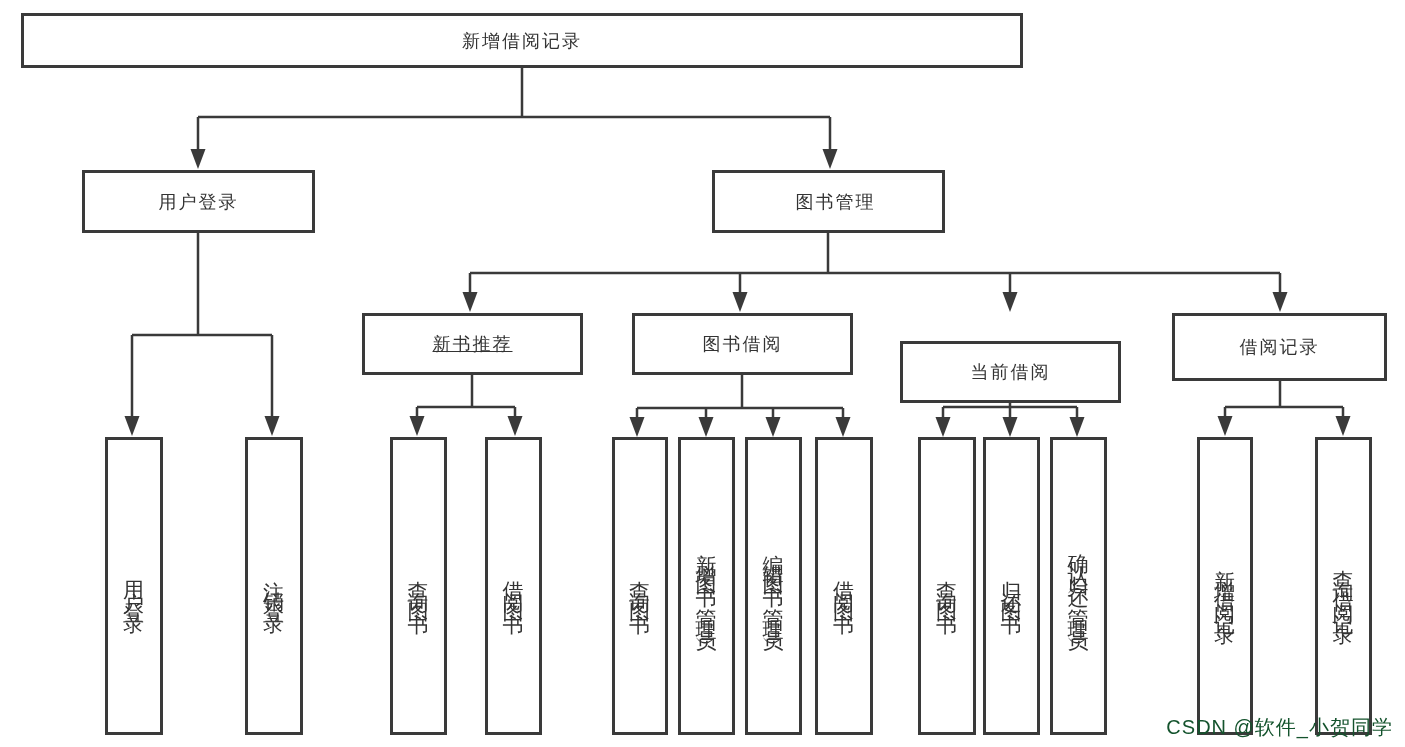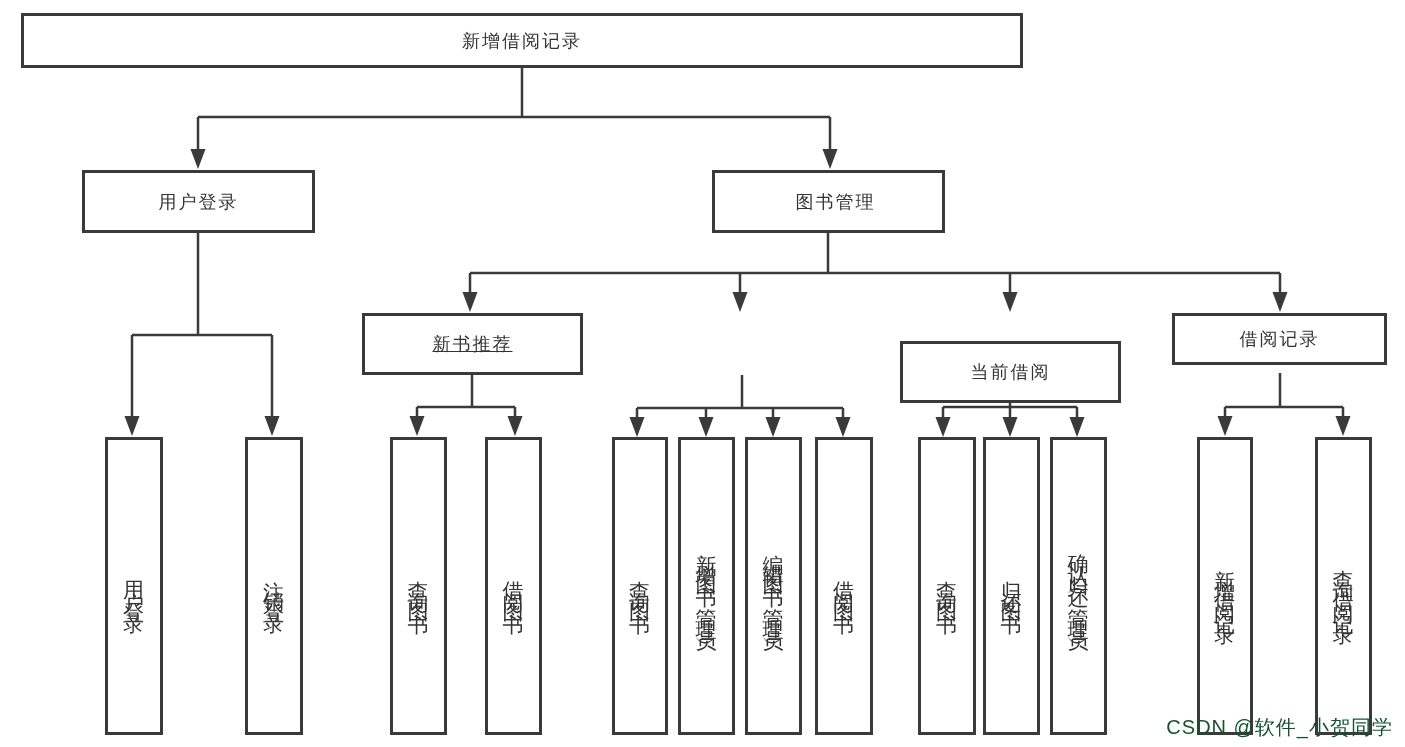--- a/index.html
+++ b/index.html
@@ -42,21 +42,21 @@
     color: #333333;
     line-height: 1;
   }
   
   .n-root   { left: 21px;  top: 13px;  width: 1002px; height: 55px; }
   .n-login  { left: 82px;  top: 170px; width: 233px;  height: 63px; }
   .n-mgmt   { left: 712px; top: 170px; width: 233px;  height: 63px; padding-left: 14px; }
   .n-g0 { left: 362px;  top: 313px; width: 221px; height: 62px; text-decoration: underline; }
   .n-g1 { left: 632px;  top: 313px; width: 221px; height: 62px; }
   .n-g2 { left: 900px;  top: 313px; width: 221px; height: 62px; margin-top: 28px; }
-  .n-g3 { left: 1172px; top: 313px; width: 215px; height: 52px; }
+  .n-g3 { left: 1172px; top: 313px; width: 215px; height: 68px; }
   .leaf { top: 437px; height: 298px; }
   .l-b0a { left: 105px;  width: 58px; }
   .l-b0b { left: 245px;  width: 58px; }
   .l-g0a { left: 390px;  width: 57px; }
   .l-g0b { left: 485px;  width: 57px; }
   .l-g1a { left: 612px;  width: 56px; }
   .l-g1b { left: 678px;  width: 57px; }
   .l-g1c { left: 745px;  width: 57px; }
   .l-g1d { left: 815px;  width: 58px; }
   .l-g2a { left: 918px;  width: 58px; }
@@ -118,20 +118,21 @@
       <polygon points="1335.5,416 1350.5,416 1343,436"></polygon>
     </g>
   </svg>
 
   <div class="box hbox n-root">新增借阅记录</div>
 
   <div class="box hbox n-login">用户登录</div>
   <div class="box hbox n-mgmt">图书管理</div>
 
   <div class="box hbox n-g0">新书推荐</div>
+  <div class="box hbox n-g1">图书借阅</div>
   <div class="box hbox n-g2">当前借阅</div>
   <div class="box hbox n-g3">借阅记录</div>
 
   <div class="box vbox leaf l-b0a">
     <span>用户登录</span>
   </div>
   <div class="box vbox leaf l-b0b">
     <span>注销登录</span>
   </div>
 

